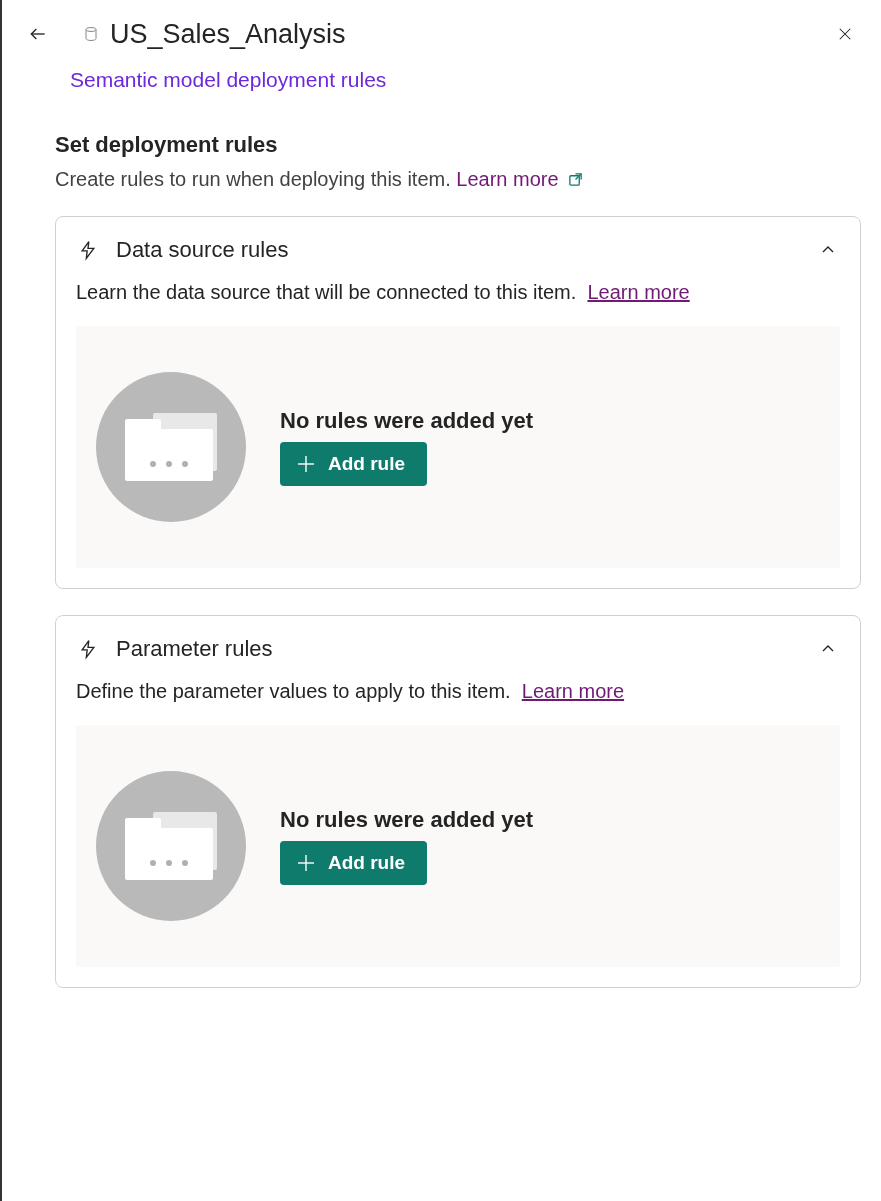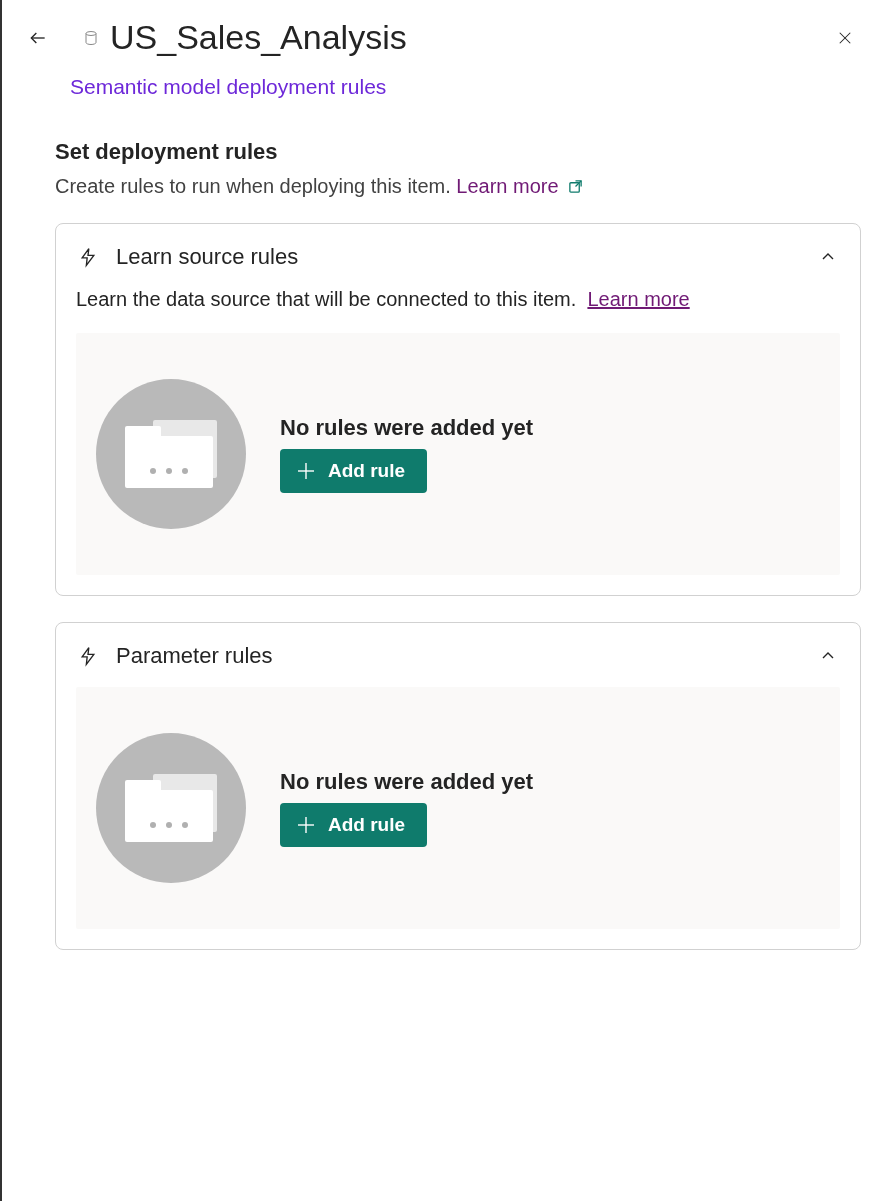--- a/index.html
+++ b/index.html
@@ -40,21 +40,21 @@
       height: 18px;
       display: flex;
       align-items: center;
       justify-content: center;
       opacity: 0.7;
       margin-left: 10px;
       margin-right: -8px;
     }
     .model-icon svg { width: 16px; height: 16px; }
     .title {
-      font-size: 34px;
+      font-size: 27px;
       font-weight: 400;
       color: #242424;
     }
     .close-btn {
       margin-left: auto;
       width: 32px;
       height: 32px;
       display: flex;
       align-items: center;
       justify-content: center;
@@ -269,21 +269,21 @@
       </a>
     </div>
 
     <div class="card">
       <div class="card-header">
         <div class="card-header-icon">
           <svg viewBox="0 0 24 24" fill="none" stroke="#242424" stroke-width="1.6">
             <polygon points="13,2 5,13 11,13 10,22 19,10 12,10"></polygon>
           </svg>
         </div>
-        <div class="card-title">Learn source rules</div>
+        <div class="card-title">Data source rules</div>
         <div class="chevron">
           <svg viewBox="0 0 16 16" fill="none" stroke="#242424" stroke-width="1.4">
             <polyline points="3,10 8,5 13,10"></polyline>
           </svg>
         </div>
       </div>
       <div class="card-desc">
         <span>Learn the data source that will be connected to this item.</span>
         &nbsp;<a class="link underline">Learn more</a>
       </div>
@@ -321,20 +321,24 @@
             <polygon points="13,2 5,13 11,13 10,22 19,10 12,10"></polygon>
           </svg>
         </div>
         <div class="card-title">Parameter rules</div>
         <div class="chevron">
           <svg viewBox="0 0 16 16" fill="none" stroke="#242424" stroke-width="1.4">
             <polyline points="3,10 8,5 13,10"></polyline>
           </svg>
         </div>
       </div>
+      <div class="card-desc">
+        <span>Define the parameter values to apply to this item.</span>
+        &nbsp;<a class="link underline">Learn more</a>
+      </div>
       <div class="empty-state">
         <div class="empty-illustration">
           <div class="folder-shape">
             <div class="folder-back"></div>
             <div class="folder-tab"></div>
             <div class="folder-front">
               <div class="dot"></div>
                 <div class="dot"></div>
                 <div class="dot"></div>
             </div>

